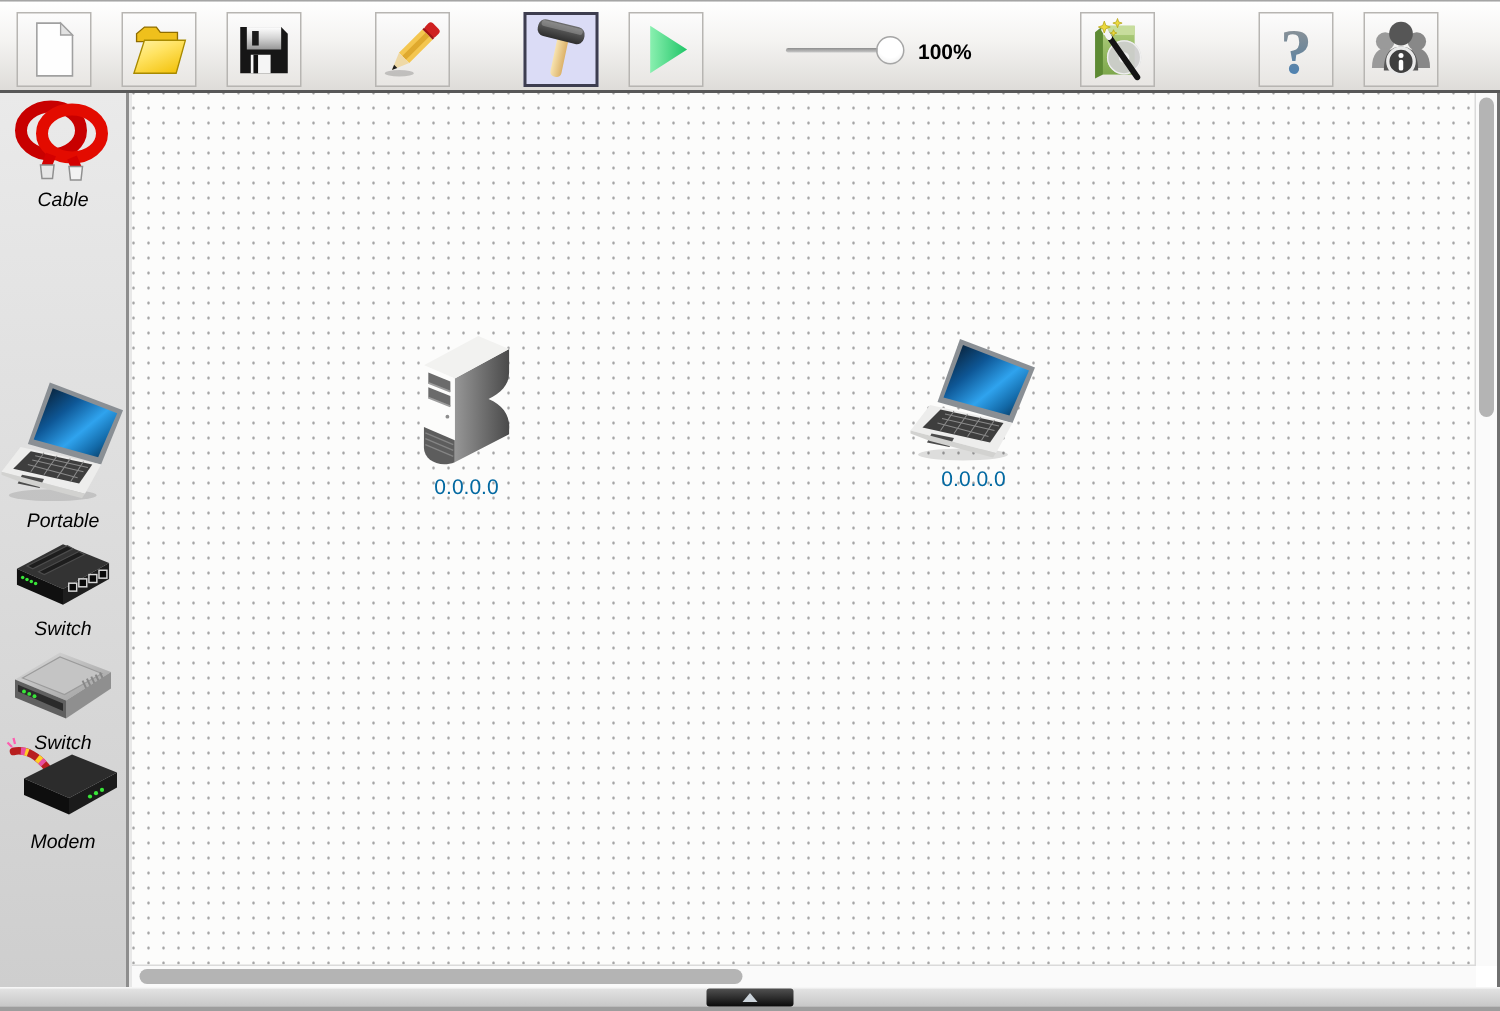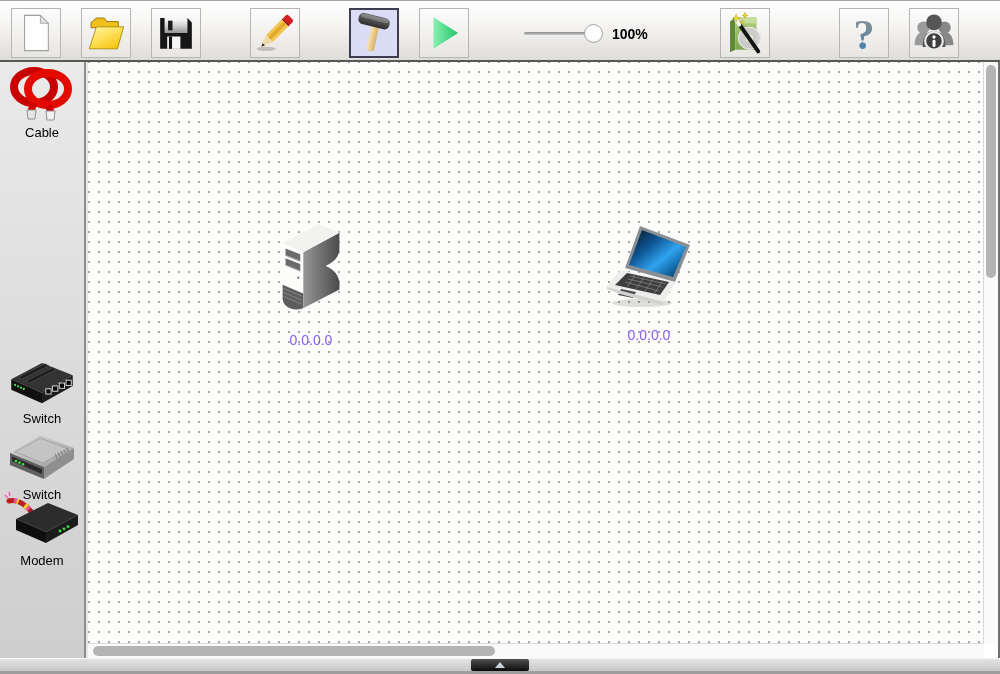--- a/index.html
+++ b/index.html
@@ -21,33 +21,33 @@
 
   .zoom-track { position:absolute; left:524px; top:31px; width:74px; height:3px;
     background:linear-gradient(180deg,#8d8d8d,#c9c9c9); border-radius:2px; cursor:pointer; }
   .zoom-knob { position:absolute; left:584px; top:23px; width:19px; height:19px; border-radius:50%;
     background:radial-gradient(circle at 50% 32%, #ffffff 55%, #ebebeb); border:1px solid #a6a6a6; cursor:pointer; }
   .zoom-label { position:absolute; left:612px; top:25px; font-size:14px; color:#000;font-weight:bold; }
 
   
   .sidebar { position:absolute; left:0; top:62px; width:86px; height:596px;
     background:linear-gradient(180deg,#eaeaea,#cecece); border-right:2px solid #8d8d8d; }
-  .pitem { position:absolute; left:0; width:84px; display:flex; flex-direction:column; align-items:center; cursor:pointer; }
+  .pitem { position:absolute; left:0; width:84px; display:flex; flex-direction:column; align-items:center; cursor:pointer;font-style:italic; }
   .plabel { font-size:13px; color:#000; margin-top:3px; white-space:nowrap; }
 
   
   .canvas { position:absolute; left:88px; top:62px; width:912px; height:596px;
     background:#ffffff; border-right:2px solid #707070; }
   .grid { position:absolute; left:0; top:0; right:14px; bottom:14px;
     background-color:#fcfcfb;
     background-image:radial-gradient(circle, #a6a6a6 0.8px, rgba(0,0,0,0) 1px);
     background-size:10px 10px; background-position:6px 5px;
     border-right:1px solid #dadada; border-bottom:1px solid #dadada; }
   .device { position:absolute; display:flex; flex-direction:column; align-items:center; cursor:pointer; }
-  .device .ip { font-size:14px; color:#8b5cf6; margin-top:18px;text-align:center; }
+  .device .ip { font-size:14px; color:#0369a1; margin-top:2px;text-align:center; }
   .dev-tower { left:190px; top:158px; width:66px; }
   .dev-laptop { left:517px; top:163px; width:88px; }
 
   .hscroll { position:absolute; left:0; bottom:0; width:896px; height:14px; background:#fafafa; cursor:pointer; }
   .hthumb { position:absolute; left:5px; top:2px; width:402px; height:10px; border-radius:5px; background:#b4b4b4; }
   .vscroll { position:absolute; right:0; top:0; width:14px; height:582px; background:#fafafa; cursor:pointer; }
   .vthumb { position:absolute; left:2px; top:3px; width:10px; height:213px; border-radius:5px; background:#b4b4b4; }
 
   
   .bottombar { position:absolute; left:0; top:658px; width:1000px; height:16px;
@@ -224,20 +224,34 @@
         <ellipse cx="45" cy="25" rx="20" ry="16" fill="none" stroke="#e30b00" stroke-width="8"></ellipse>
         <path d="M31 39 l-3 8" stroke="#d40000" stroke-width="7" fill="none"></path>
         <path d="M45 41 l3 7" stroke="#d40000" stroke-width="7" fill="none"></path>
         <polygon points="24,46 33,46 32,55 25,55" fill="#e6e6e6" stroke="#909090" stroke-width="1"></polygon>
         <polygon points="43,47 52,47 51,56 44,56" fill="#f2f2f2" stroke="#909090" stroke-width="1"></polygon>
       </svg>
       <span class="plabel">Cable</span>
     </div>
 
 
+    <div class="pitem" style="top:192px">
+      <svg width="84" height="82" viewBox="0 0 86 84">
+        <ellipse cx="36" cy="78" rx="30" ry="4" fill="rgba(0,0,0,0.12)"></ellipse>
+        <polygon points="19,43 34,1 84,20 69,57" fill="#8a8f94"></polygon>
+        <polygon points="23,40 36,5 80,22 67,52" fill="url(#g-lscr)"></polygon>
+        <polygon points="14,45 69,57 58,77 1,62" fill="#ededec"></polygon>
+        <polygon points="21,48 63,57 54,70 9,60" fill="#3e3e3e"></polygon>
+        <path d="M24 51 L60 59 M22 54 L57 62 M19 57 L53 66" stroke="#8a8a8a" stroke-width="0.7"></path>
+        <path d="M30 49 L21 62 M39 51 L30 64 M48 53 L39 66 M57 55 L48 69" stroke="#8a8a8a" stroke-width="0.7"></path>
+        <polygon points="15,64 30,67 27,73 12,70" fill="#4c4c4c"></polygon>
+        <polygon points="1,62 58,77 56,80 14,69 1,64" fill="#d2d2d0"></polygon>
+      </svg>
+      <span class="plabel">Portable</span>
+    </div>
 
     <div class="pitem" style="top:298px">
       <svg width="72" height="48" viewBox="0 0 72 50">
         <polygon points="4,20 36,3 68,16 36,34" fill="#333333"></polygon>
         <polygon points="11,18 39,4 43,6 15,20" fill="#1d1d1d" stroke="#4c4c4c" stroke-width="0.8"></polygon>
         <polygon points="19,22 47,8 51,10 23,24" fill="#1d1d1d" stroke="#4c4c4c" stroke-width="0.8"></polygon>
         <polygon points="4,20 36,34 36,45 4,31" fill="#101010"></polygon>
         <polygon points="36,34 68,16 68,27 36,45" fill="#1e1e1e"></polygon>
         <g fill="#39e639">
           <circle cx="8" cy="26" r="1.2"></circle>

